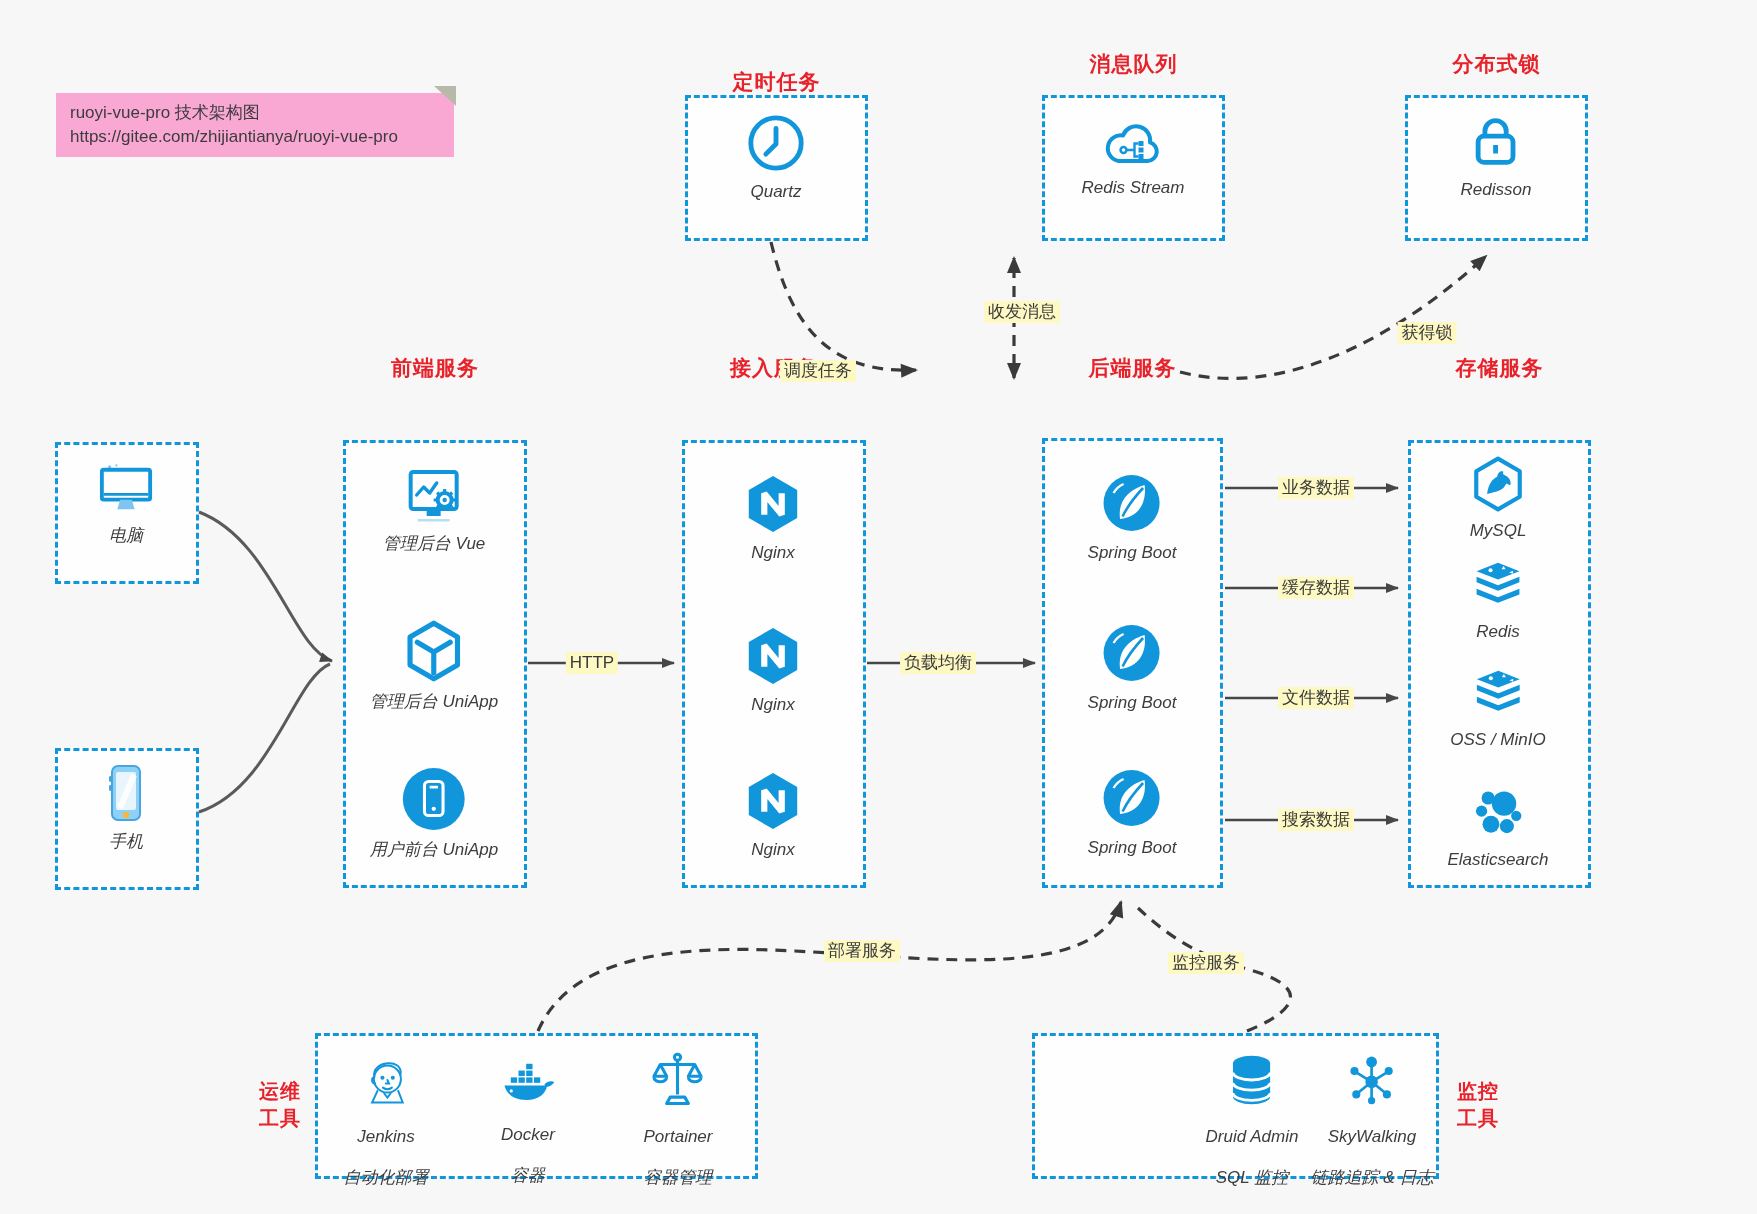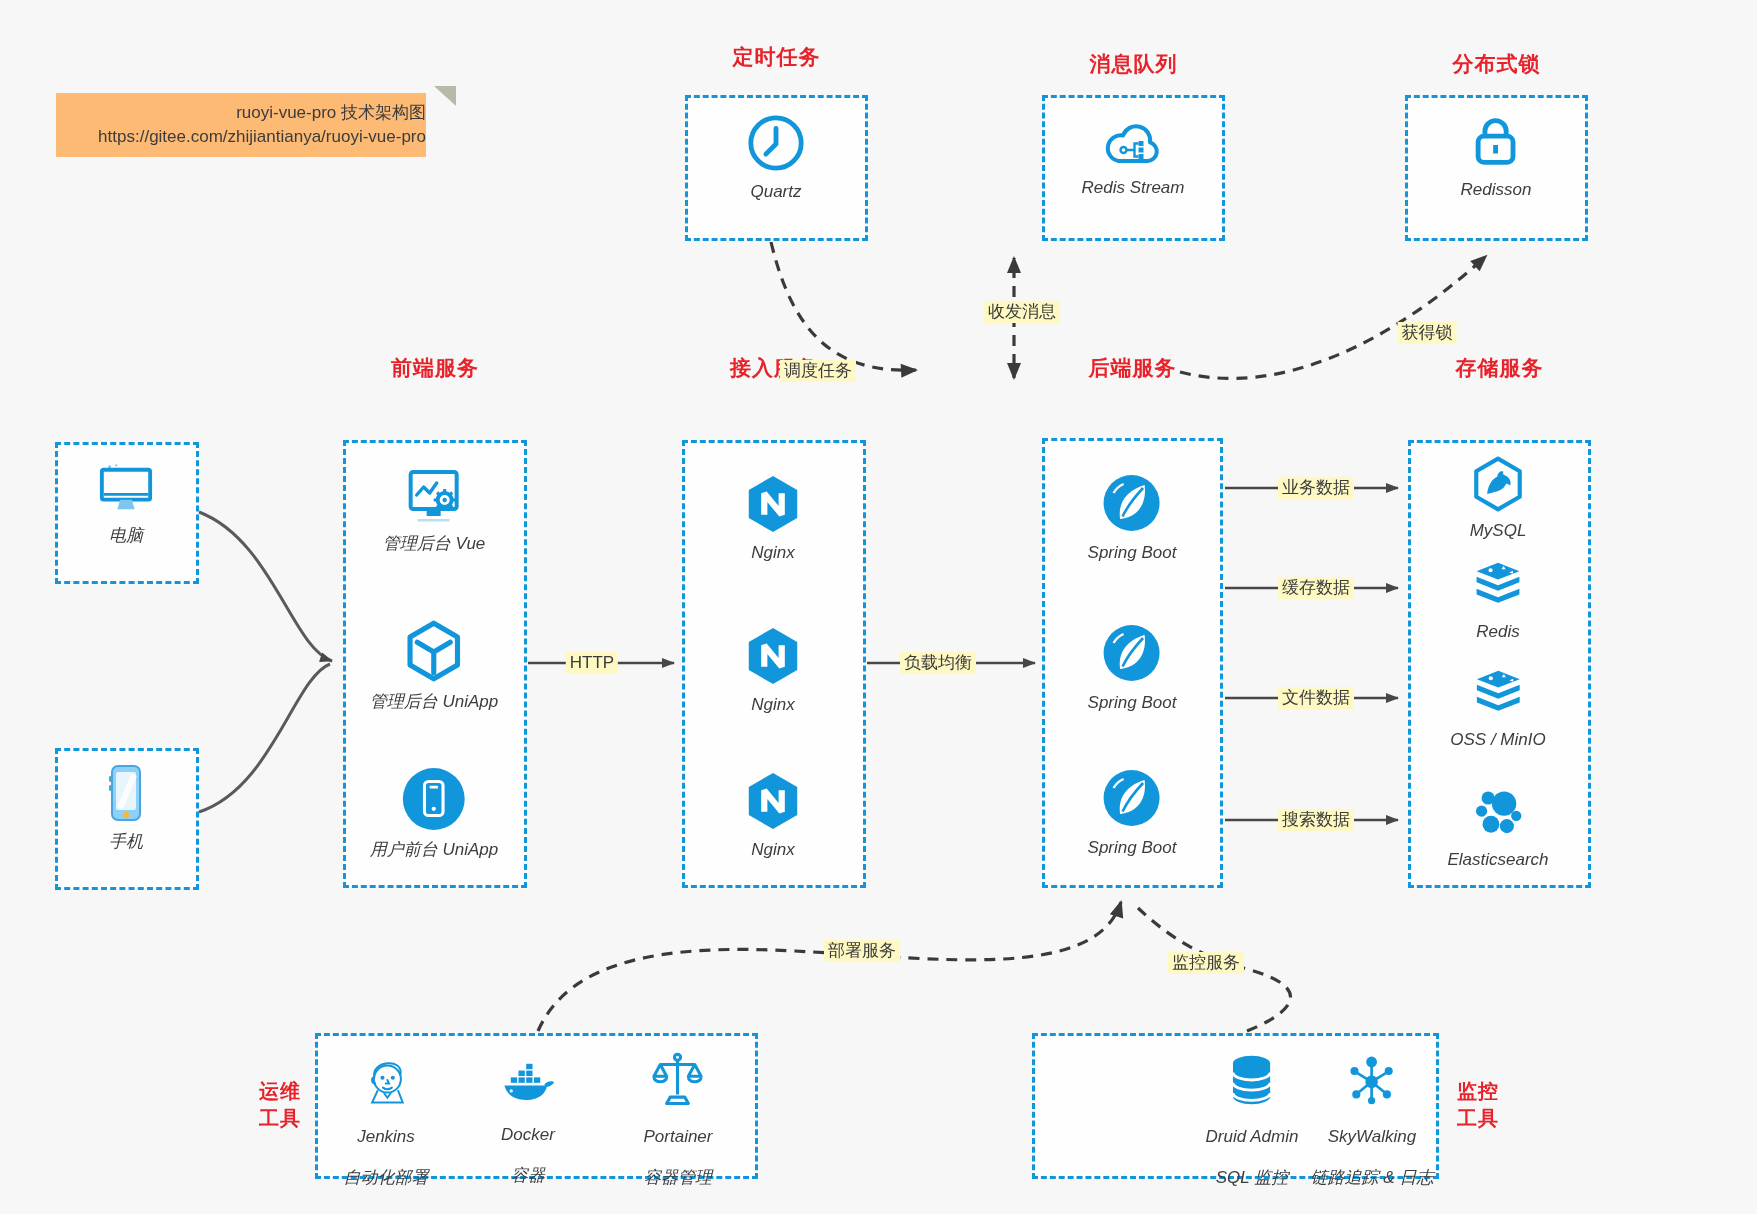--- a/index.html
+++ b/index.html
@@ -12,21 +12,21 @@
   .gtitle-side { position:absolute; color:#e8222a; font-size:20px; font-weight:bold; text-align:center; line-height:27px; letter-spacing:1px; }
 
   .node { position:absolute; transform:translateX(-50%); display:flex; flex-direction:column; align-items:center; gap:7px;font-style:italic; }
   .node .nl { font-size:17px; color:#3d3d3d; white-space:nowrap; line-height:21px; text-align:center; }
   .node.two { gap:17px; }
   .node.two .nl { line-height:24px; }
   .node svg { display:block; }
 
   .chip { position:absolute; transform:translate(-50%,-50%); background:#fef9c3; color:#3a3a3a; font-size:17px; line-height:20px; padding:1px 4px; white-space:nowrap; }
 
-  .note { position:absolute; left:56px; top:93px; width:370px; height:64px; background:#fdba74; color:#3c3c3c; font-size:17px; line-height:24px; padding:8px 0 0 14px; box-sizing:border-box;text-align:right; }
+  .note { position:absolute; left:56px; top:93px; width:398px; height:64px; background:#f9a8d4; color:#3c3c3c; font-size:17px; line-height:24px; padding:8px 0 0 14px; box-sizing:border-box; }
   .note-fold { position:absolute; left:434px; top:86px; width:22px; height:20px; background:#b9b9aa; clip-path:polygon(0 0,100% 100%,100% 0); }
 
   .arrows { position:absolute; left:0; top:0; pointer-events:none; }
 </style>
 </head>
 <body>
 
 <div class="canvas">
 
   <div class="note">
@@ -40,21 +40,21 @@
   <div class="box" style="left:1405px;top:95px;width:183px;height:146px;"></div>
   <div class="box" style="left:55px;top:442px;width:144px;height:142px;"></div>
   <div class="box" style="left:55px;top:748px;width:144px;height:142px;"></div>
   <div class="box" style="left:343px;top:440px;width:184px;height:448px;"></div>
   <div class="box" style="left:682px;top:440px;width:184px;height:448px;"></div>
   <div class="box" style="left:1042px;top:438px;width:181px;height:450px;"></div>
   <div class="box" style="left:1408px;top:440px;width:183px;height:448px;"></div>
   <div class="box" style="left:315px;top:1033px;width:443px;height:146px;"></div>
   <div class="box" style="left:1032px;top:1033px;width:407px;height:146px;"></div>
 
-  <div class="gtitle" style="left:685px;top:43px;width:183px;">定时任务</div>
+  <div class="gtitle" style="left:685px;top:68px;width:183px;">定时任务</div>
   <div class="gtitle" style="left:1042px;top:50px;width:183px;">消息队列</div>
   <div class="gtitle" style="left:1405px;top:50px;width:183px;">分布式锁</div>
   <div class="gtitle" style="left:343px;top:354px;width:184px;">前端服务</div>
   <div class="gtitle" style="left:682px;top:354px;width:184px;">接入服务</div>
   <div class="gtitle" style="left:1042px;top:354px;width:181px;">后端服务</div>
   <div class="gtitle" style="left:1408px;top:354px;width:183px;">存储服务</div>
   <div class="gtitle-side" style="left:250px;top:1078px;width:60px;">
     <div>运维</div>
     <div>工具</div>
   </div>

